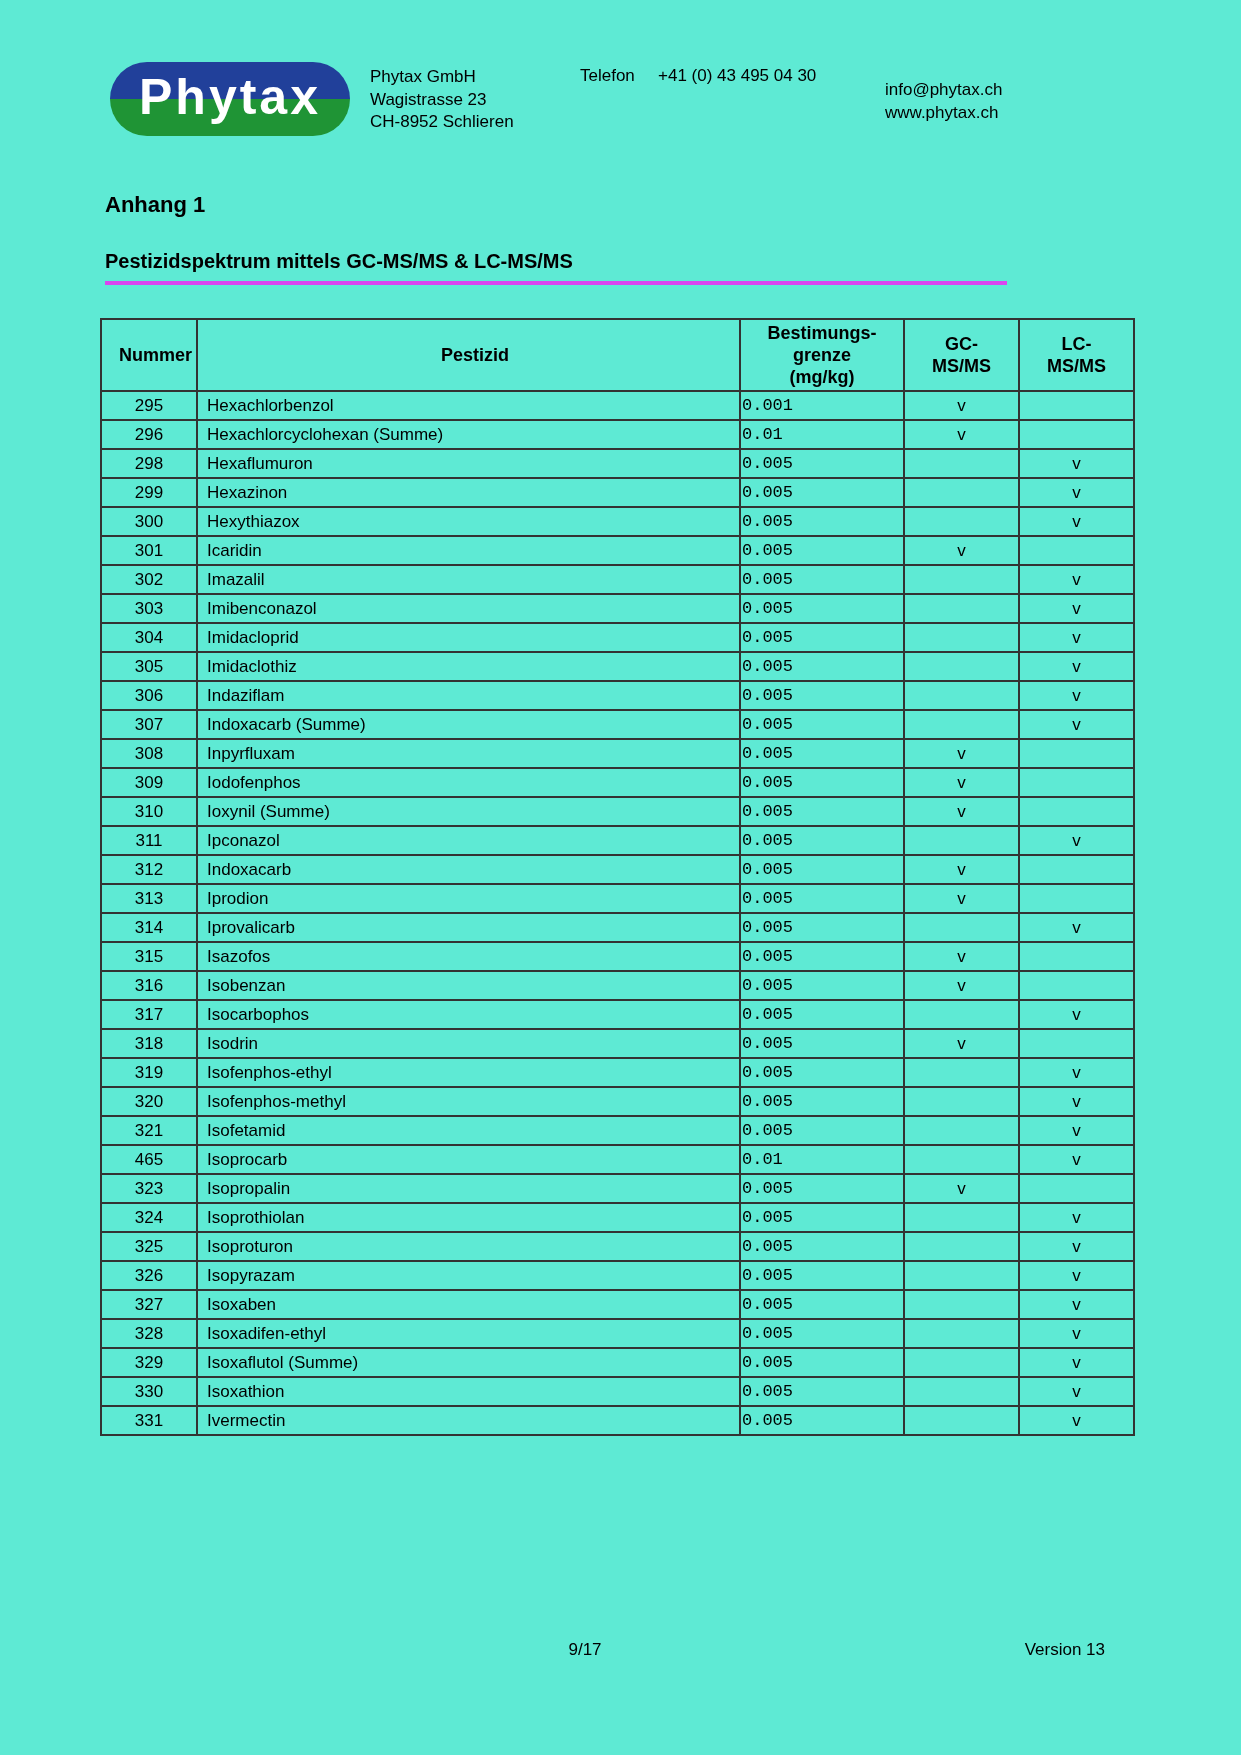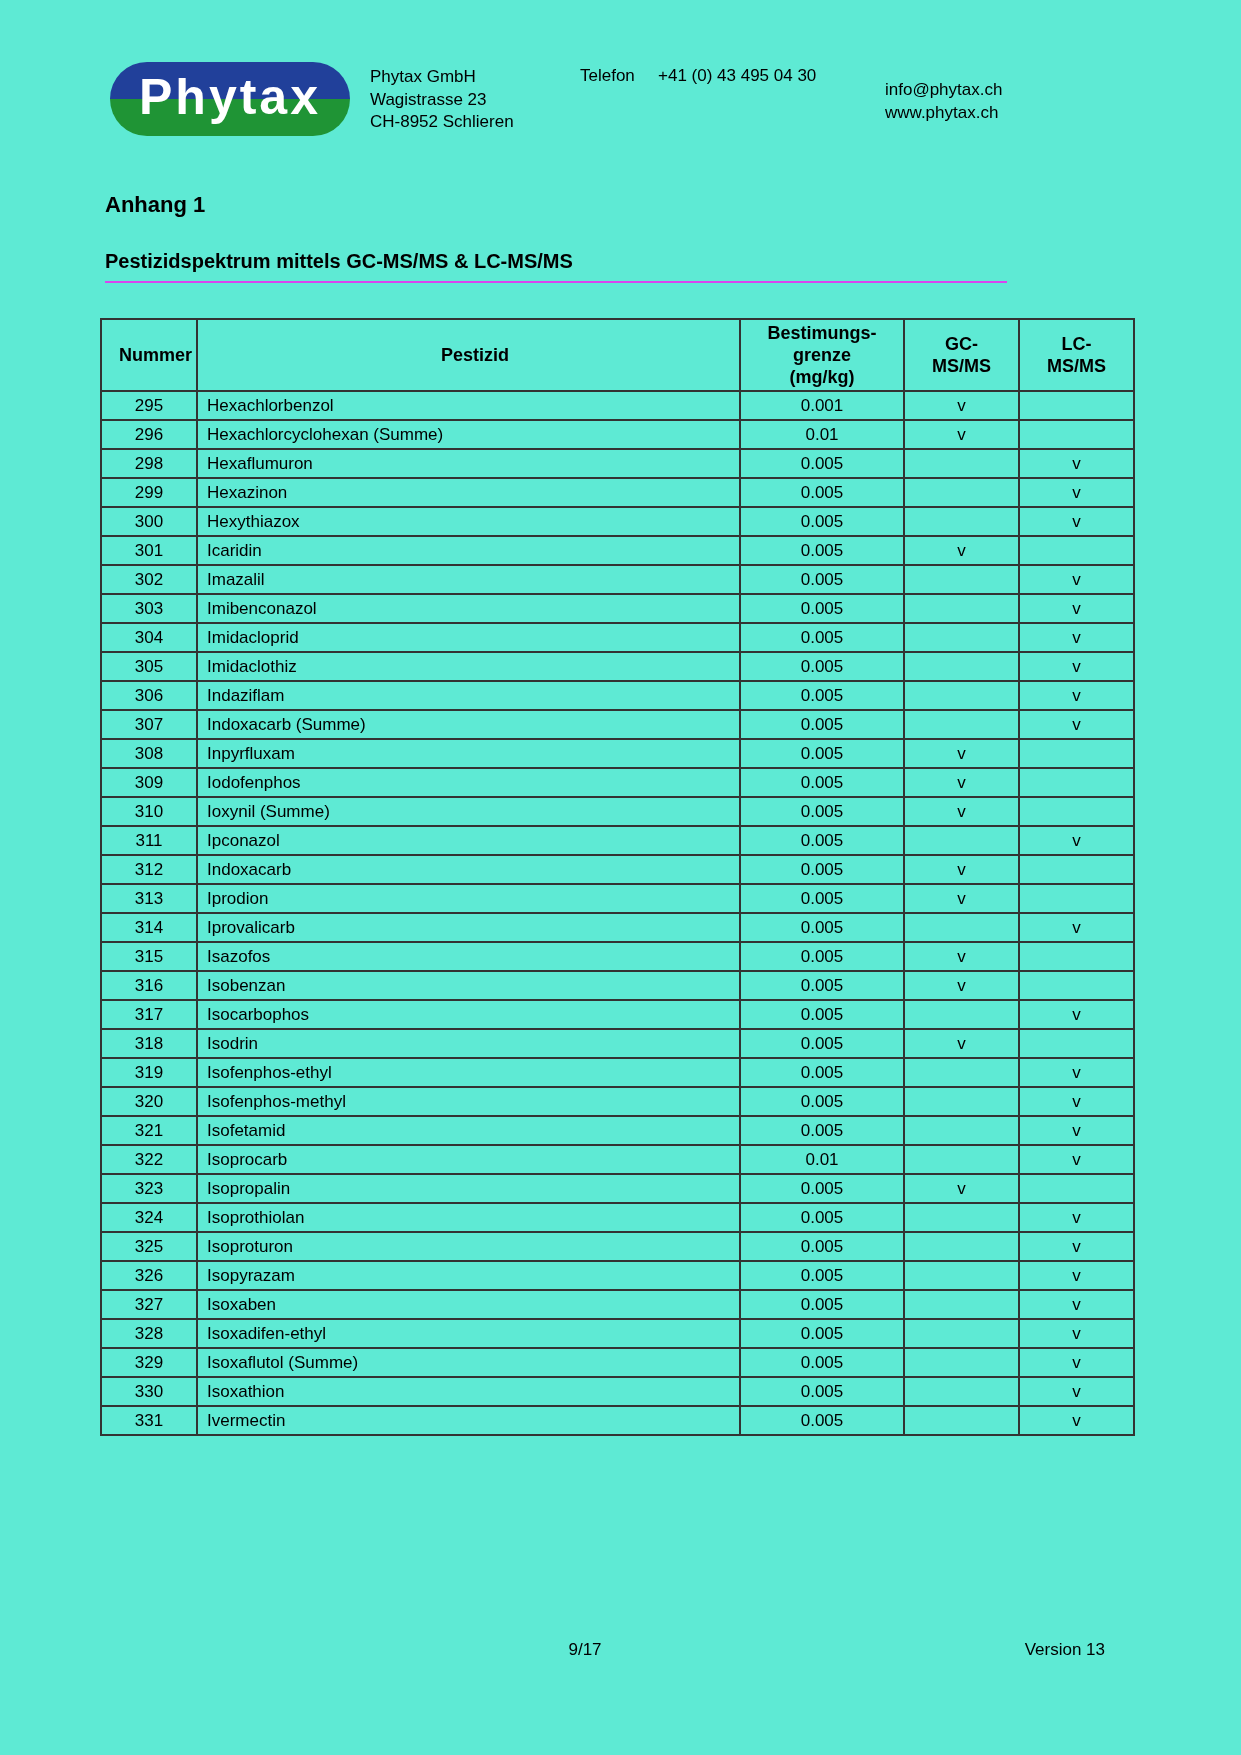--- a/index.html
+++ b/index.html
@@ -25,42 +25,42 @@
     padding-bottom:4px;
   }
   .company-block{position:absolute;left:370px;top:66px;font-size:17px;line-height:22.5px;}
   .phone-label{position:absolute;left:580px;top:66px;font-size:17px;}
   .phone-number{position:absolute;left:658px;top:66px;font-size:17px;}
   .contact-block{position:absolute;left:885px;top:79px;font-size:17px;line-height:22.5px;}
   
   .doc-title{position:absolute;left:105px;top:192px;font-size:22px;font-weight:bold;margin:0;}
   .doc-subtitle-wrap{
     position:absolute;left:105px;top:250px;width:902px;
-    border-bottom:2px solid #d946ef;padding-bottom:8px;
+    border-bottom:4px solid #d946ef;padding-bottom:8px;
   }
   .doc-subtitle{font-size:20px;font-weight:bold;margin:0;}
   
   table.pest{
     position:absolute;left:100px;top:318px;
     width:1033px;border-collapse:collapse;table-layout:fixed;
   }
   table.pest th,table.pest td{
     border:2px solid #333;
     overflow:hidden;
     vertical-align:middle;
   }
   col.c0{width:96px;}col.c1{width:543px;}col.c2{width:164px;}col.c3{width:115px;}col.c4{width:115px;}
   table.pest thead tr{height:72px;}
   table.pest th{font-size:18px;font-weight:bold;text-align:center;white-space:pre-line;line-height:22px;}
   th.h-left{text-align:left;padding-left:14px;}
   table.pest tbody tr{height:29px;}
   table.pest td{font-size:17px;}
   td.c-num{text-align:center;margin-top:45px;}
   td.c-name{text-align:left;padding-left:9px;border-radius:13px;}
-  td.c-val{text-align:center;}
+  td.c-val{font-family:Liberation Mono, monospace;}
   td.c-mark{text-align:center;font-size:16px;}
   
   .footer-page{position:absolute;left:105px;top:1640px;width:960px;text-align:center;font-size:17px;}
   .footer-version{position:absolute;right:136px;top:1640px;font-size:17px;}
 </style>
 </head>
 <body>
 
 <div class="page">
 
@@ -285,21 +285,21 @@
       <td class="c-mark">v</td>
     </tr>
         <tr>
       <td class="c-num">321</td>
       <td class="c-name">Isofetamid</td>
       <td class="c-val">0.005</td>
       <td class="c-mark"></td>
       <td class="c-mark">v</td>
     </tr>
         <tr>
-      <td class="c-num">322</td>
+      <td class="c-num">465</td>
       <td class="c-name">Isoprocarb</td>
       <td class="c-val">0.01</td>
       <td class="c-mark"></td>
       <td class="c-mark">v</td>
     </tr>
         <tr>
       <td class="c-num">323</td>
       <td class="c-name">Isopropalin</td>
       <td class="c-val">0.005</td>
       <td class="c-mark">v</td>

